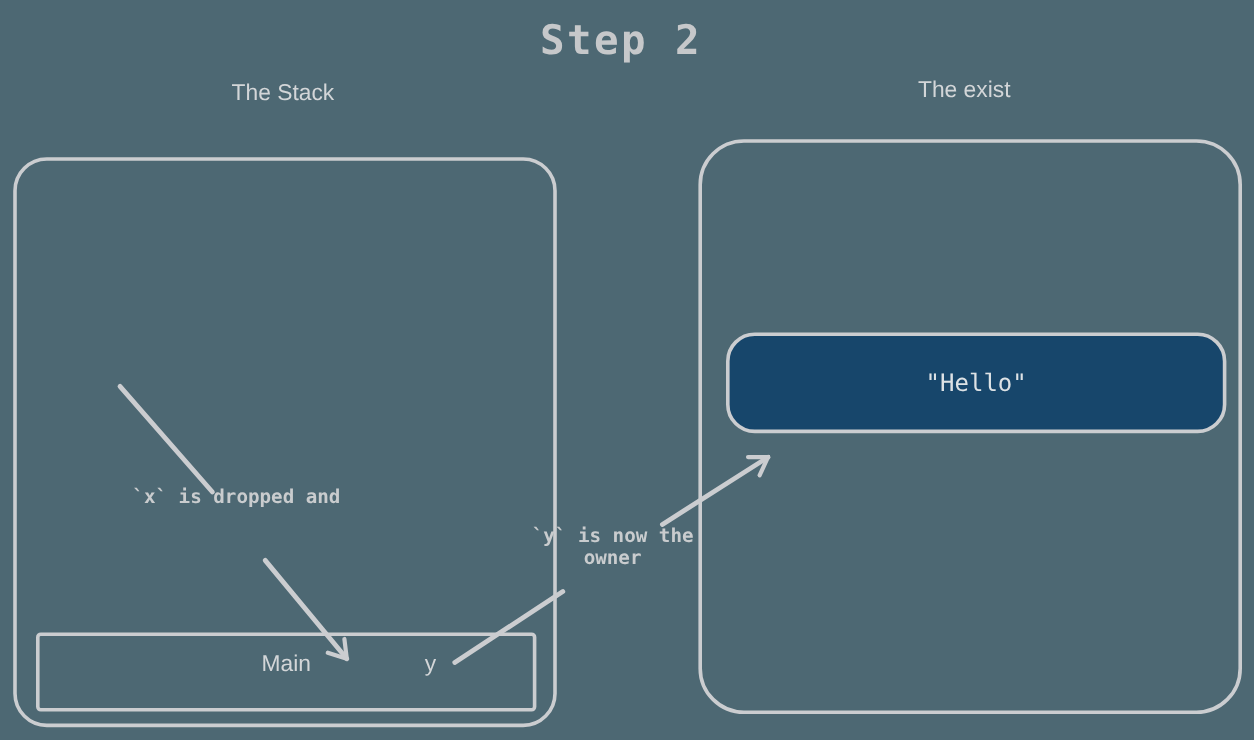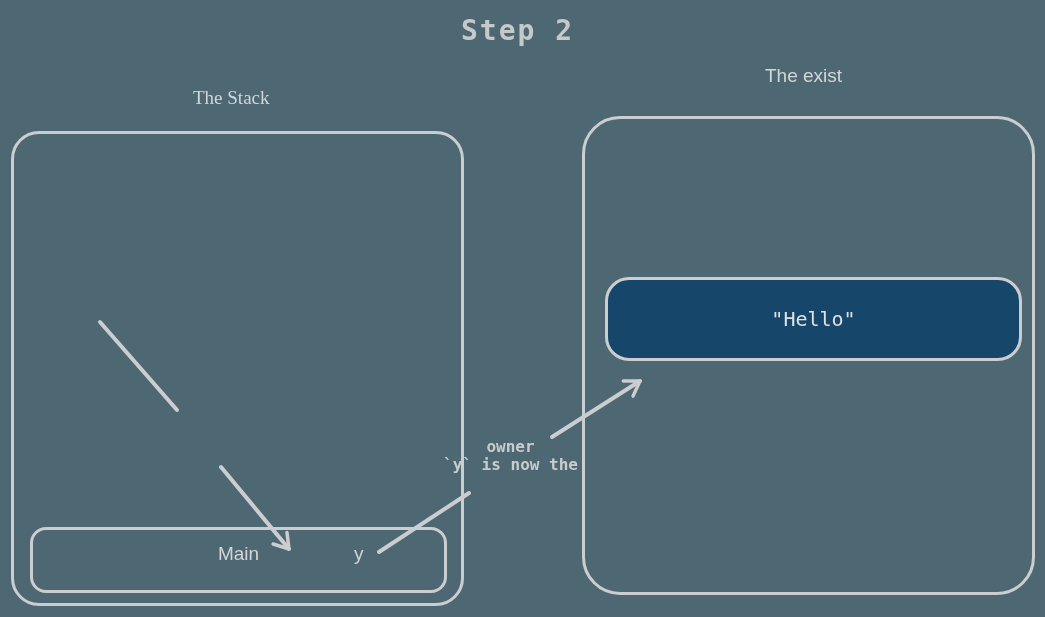--- a/index.html
+++ b/index.html
@@ -15,47 +15,47 @@
     position:relative;
     width:1045px;height:617px;
     background:var(--background);
     overflow:hidden;
     font-family:"Liberation Sans",sans-serif;
   }
   .title{
     position:absolute;left:0;top:14px;width:1035px;
     text-align:center;
     font-family:"DejaVu Sans Mono",monospace;
-    font-weight:bold;font-size:28px;letter-spacing:2px;
+    font-weight:bold;font-size:34px;letter-spacing:2px;
     color:#c6c8ca;
   }
   .area-label{
     position:absolute;
     font-size:19px;color:var(--text-light);
   }
-  .stack-label{left:193px;top:87px;font-family:Liberation Serif, serif;}
+  .stack-label{left:193px;top:67px;}
   .heap-label{left:765px;top:65px;}
   .container{
     position:absolute;
     border:3px solid var(--stroke);
     background:transparent;
   }
   .stack-container{
     left:11px;top:131px;width:453px;height:475px;
     border-radius:28px;
   }
   .heap-container{
     left:582px;top:116px;width:453px;height:479px;
     border-radius:38px;
   }
   .main-frame{
     position:absolute;
     left:30px;top:527px;width:417px;height:66px;
     border:3px solid var(--stroke);
-    border-radius:16px;
+    border-radius:4px;
   }
   .main-frame-label{
     position:absolute;left:0;top:13px;width:100%;
     text-align:center;
     font-size:19px;color:var(--text-light);
   }
   .var-y-label{
     position:absolute;left:321px;top:13px;
     font-size:19px;color:var(--text-light);
   }
@@ -116,20 +116,21 @@
         <path d="M-14,-9 L0,0 L-14,9" fill="none" stroke="#cbcdd0" stroke-width="3.5" stroke-linecap="round"></path>
       </marker>
     </defs>
     <line class="arrow-line" x1="100" y1="322" x2="177" y2="410"></line>
     <line class="arrow-line" x1="221" y1="467" x2="289" y2="549" marker-end="url(#arrowhead)"></line>
     <line class="arrow-line" x1="379" y1="552" x2="469" y2="493"></line>
     <line class="arrow-line" x1="552" y1="437" x2="640" y2="381" marker-end="url(#arrowhead)"></line>
   </svg>
 
   <div class="annotation annotation-dropped">
+    <div>`x` is dropped and</div>
   </div>
 
   <div class="annotation annotation-moved">
+    <div>`y` is now the</div>
     <div>owner</div>
-    <div>`y` is now the</div>
   </div>
 
 </div>
 
 </body></html>

